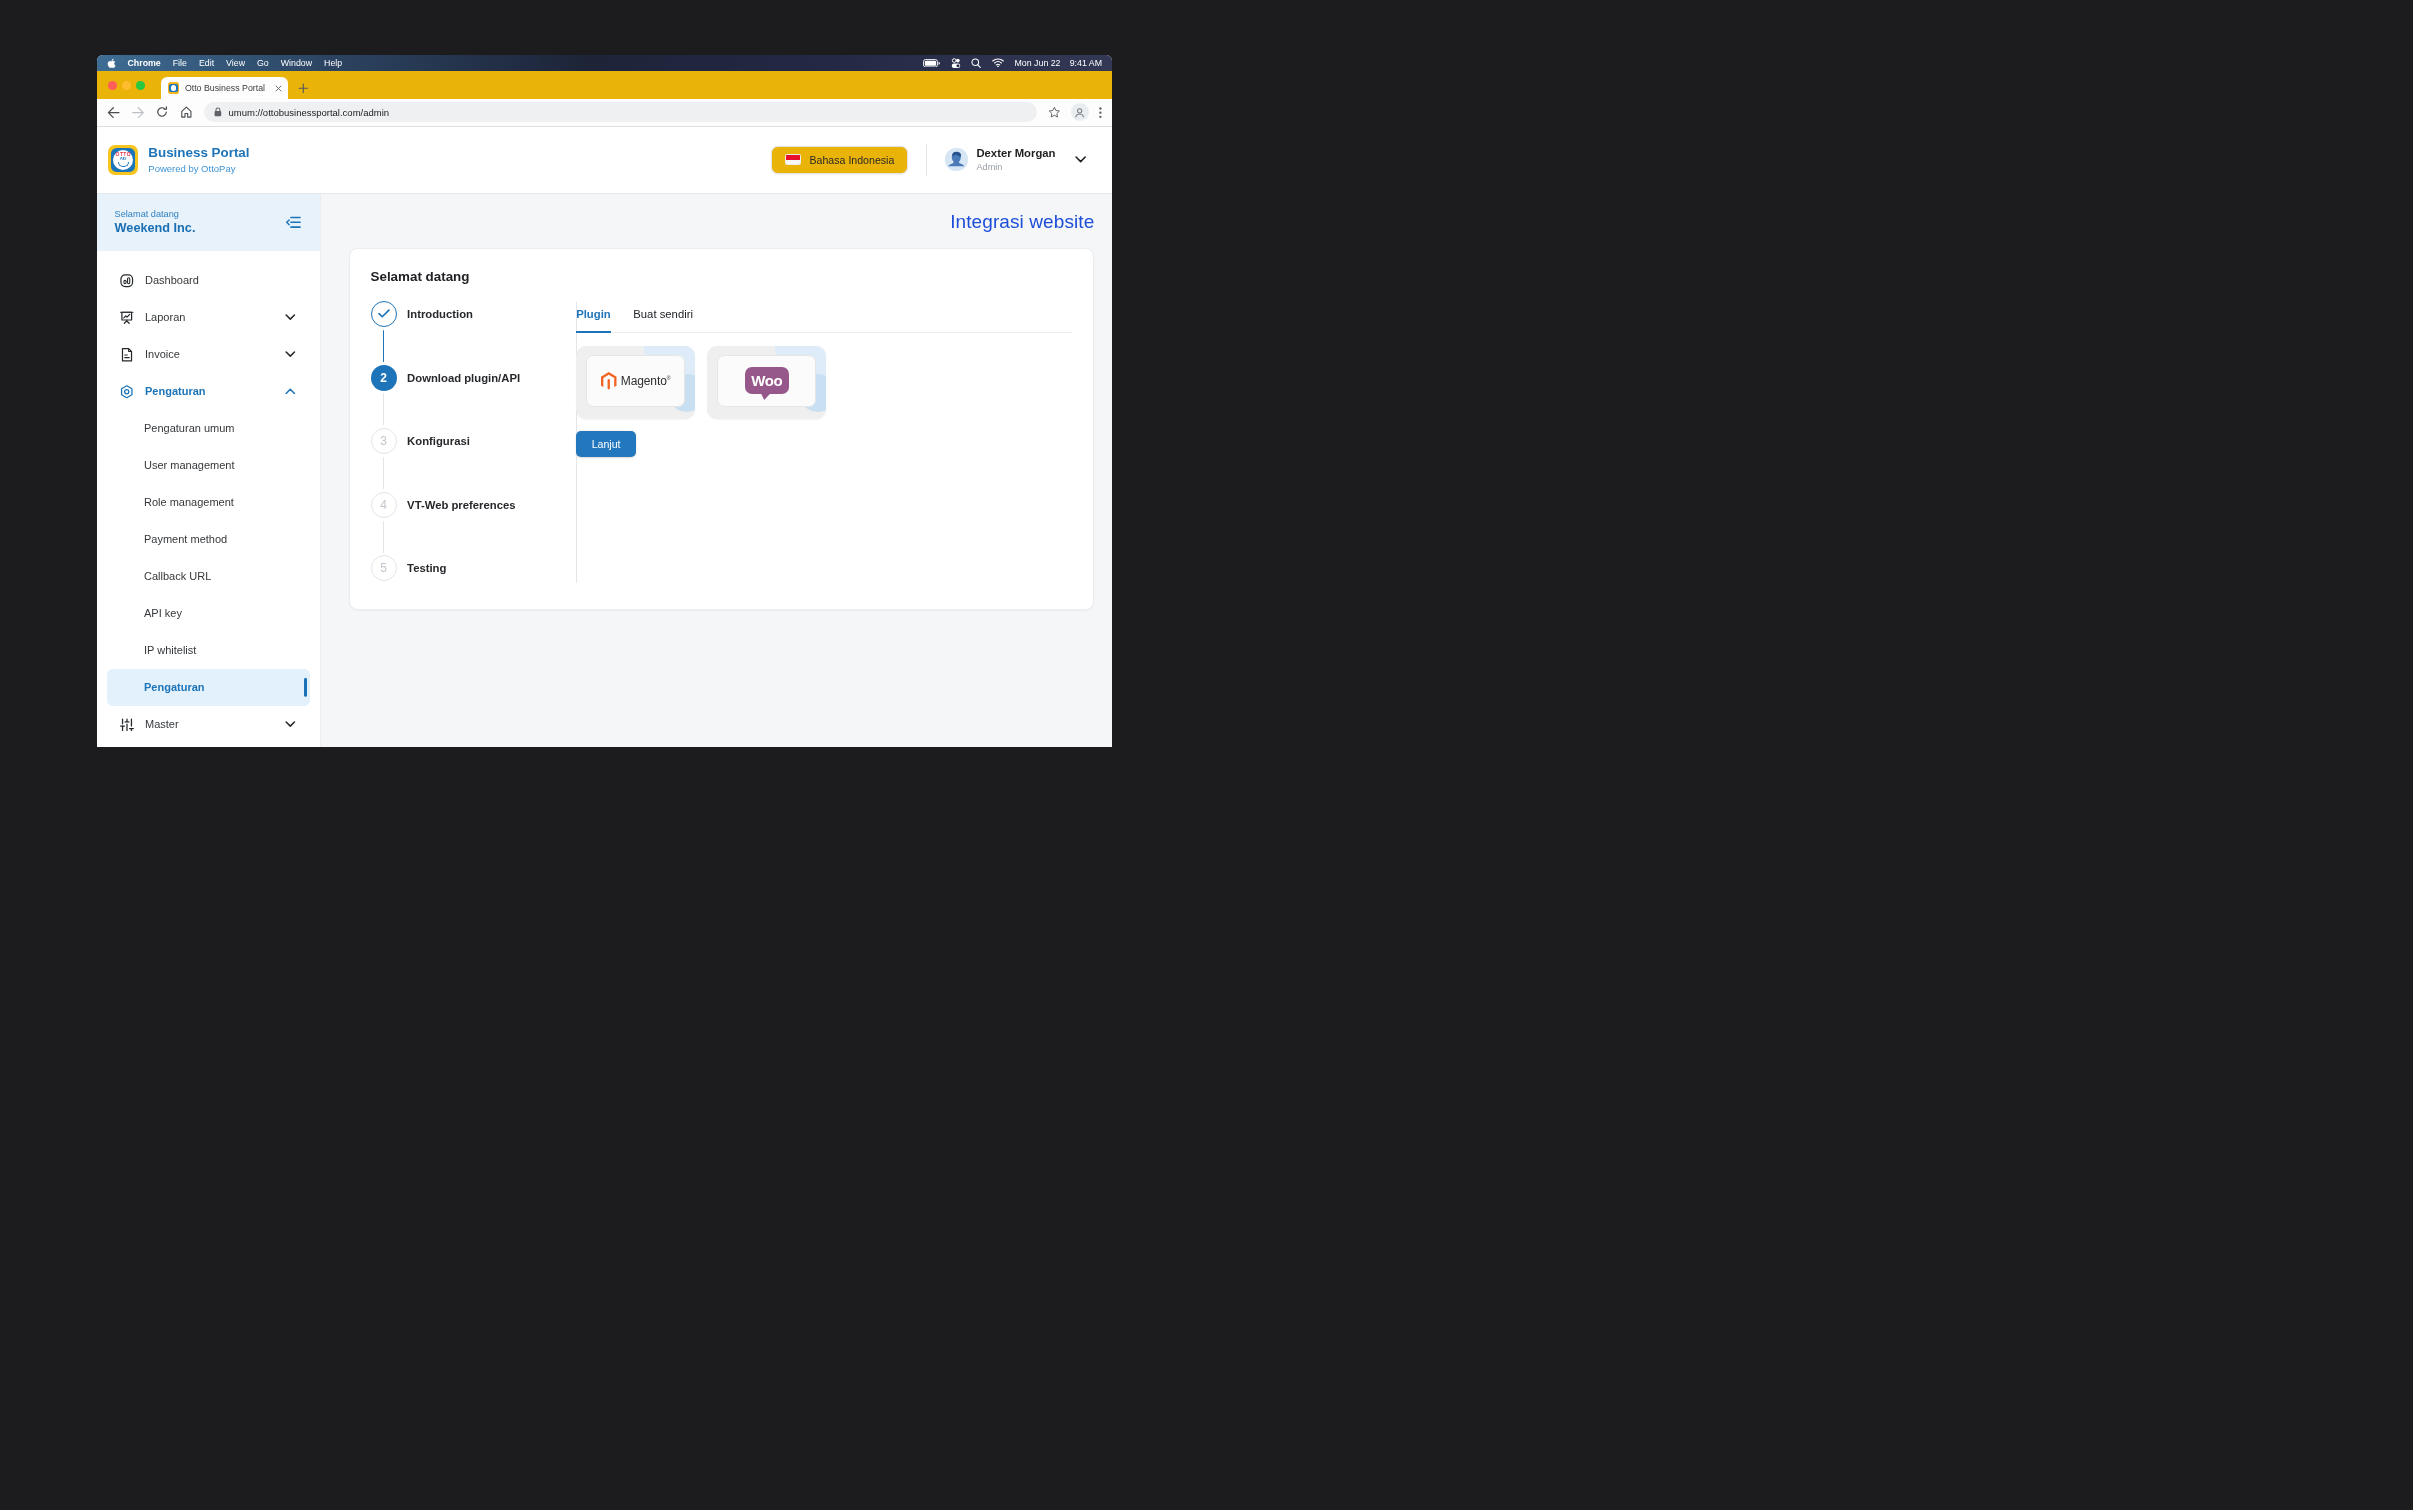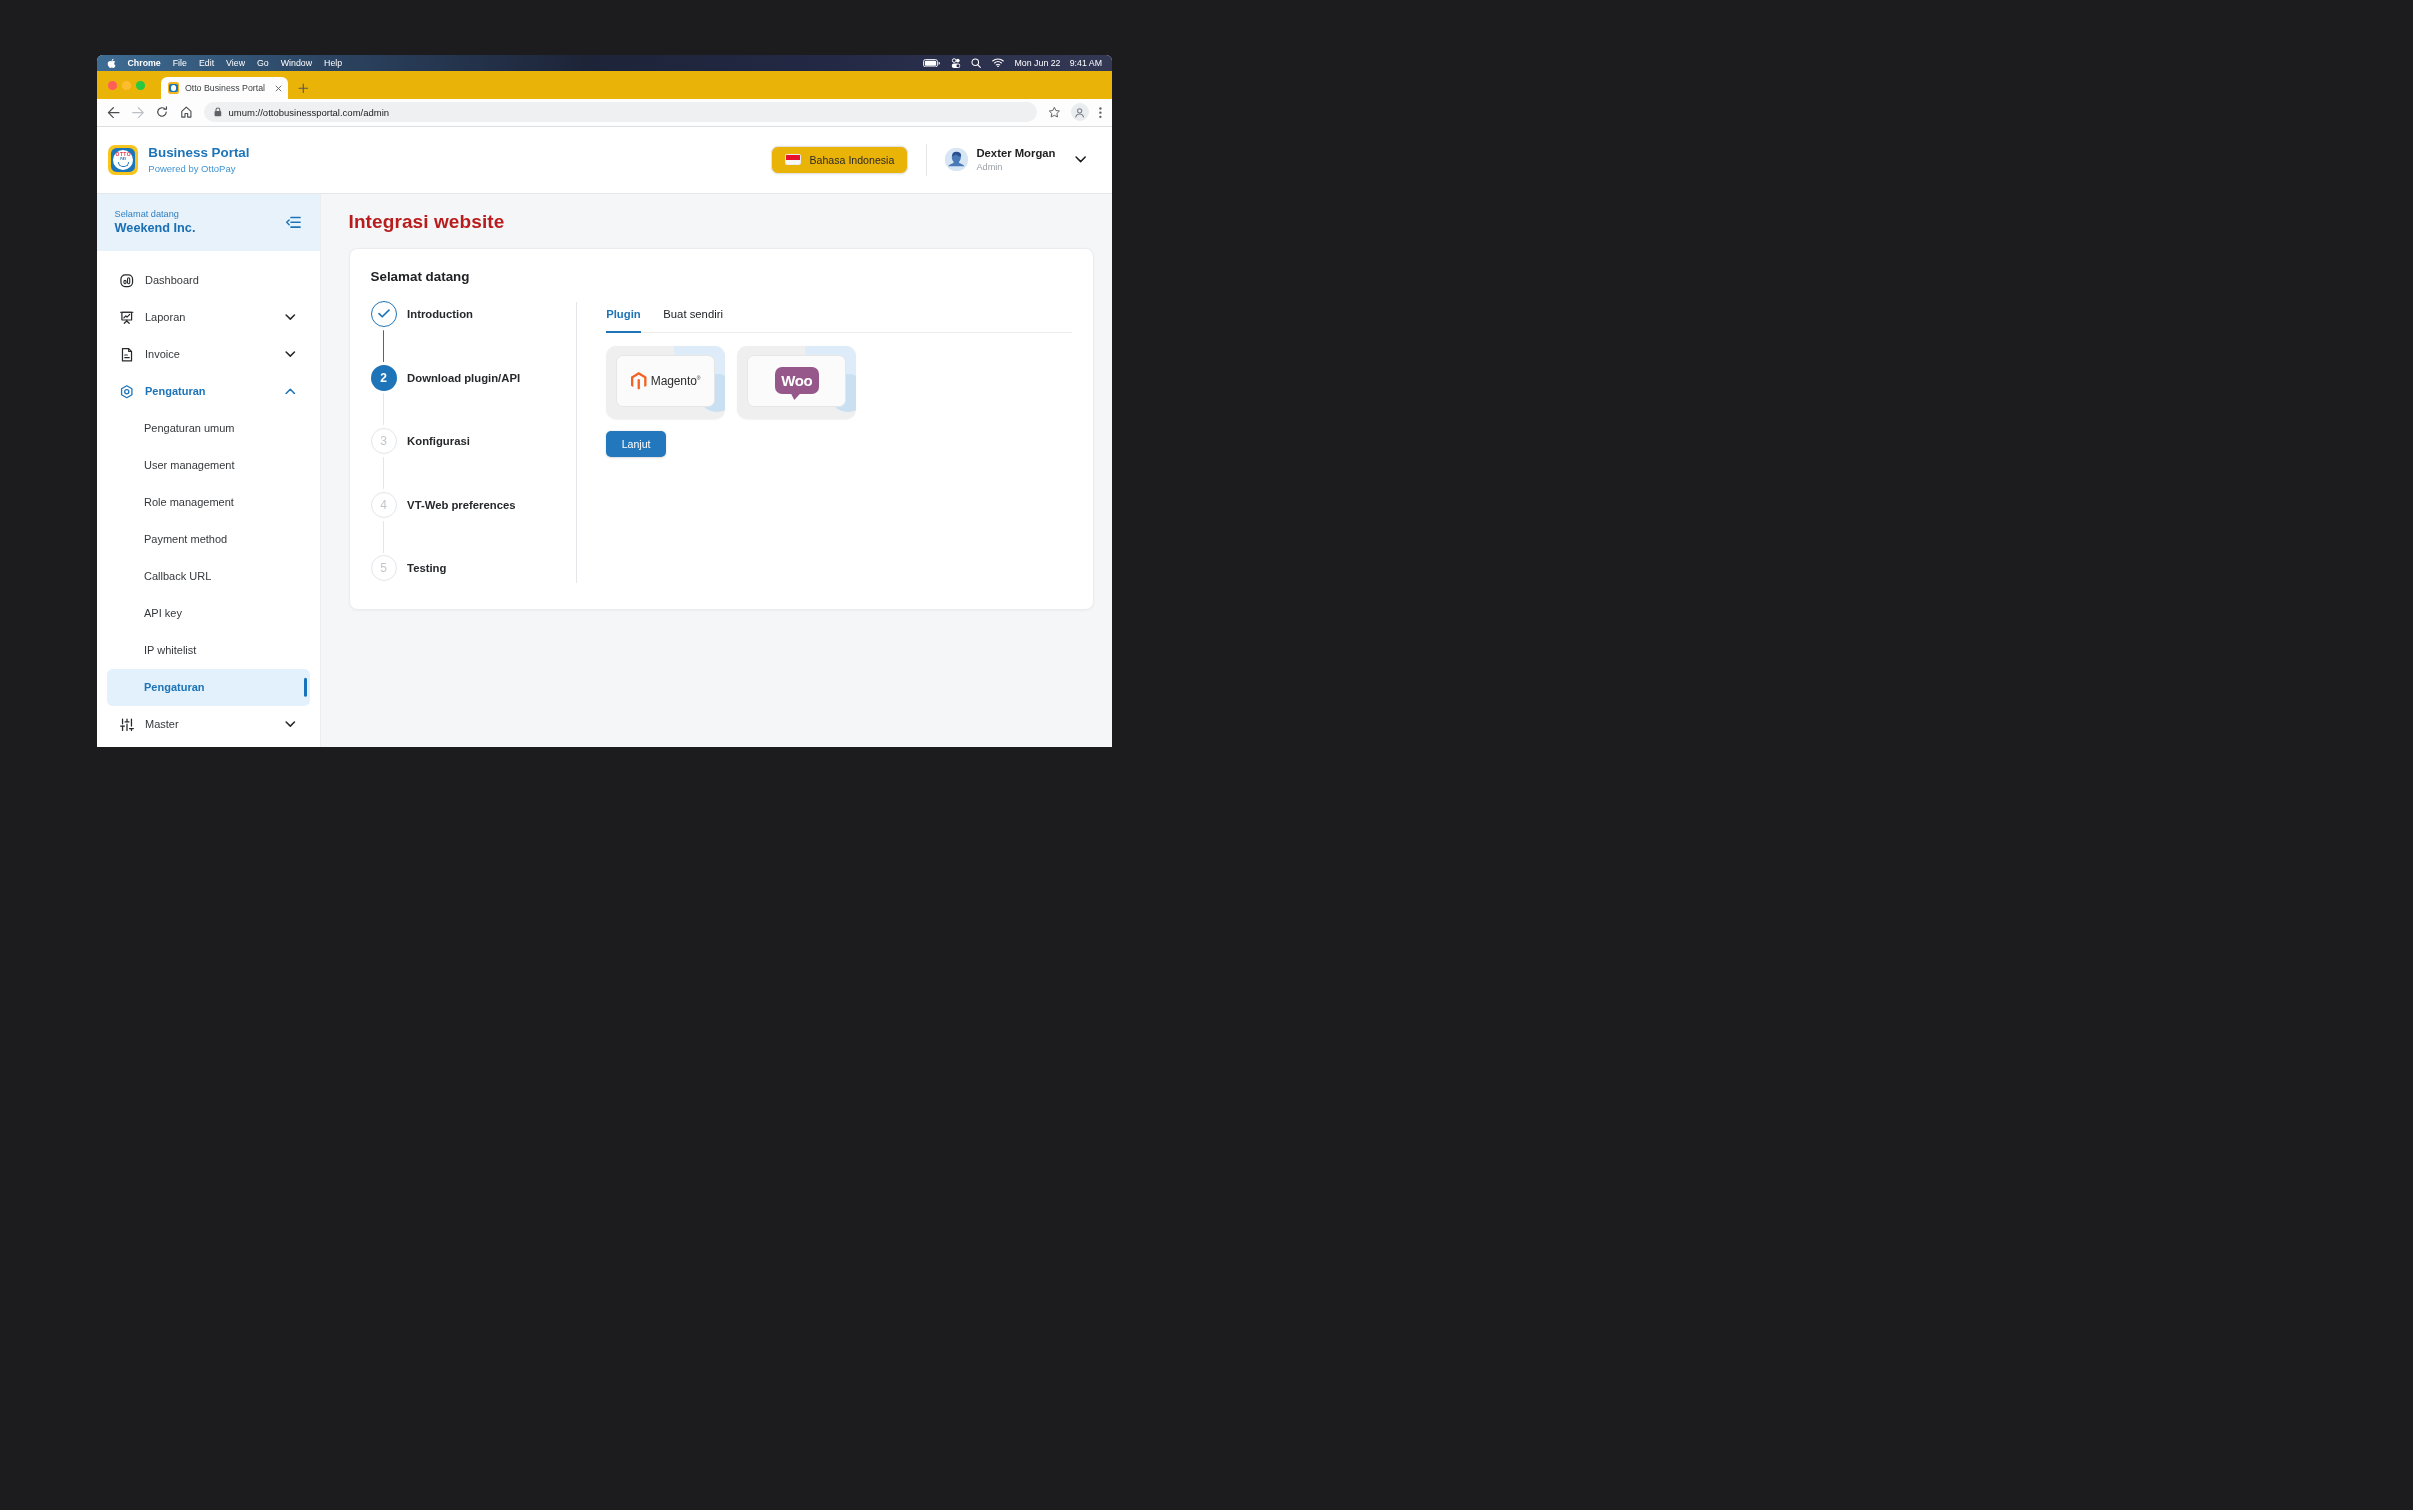--- a/index.html
+++ b/index.html
@@ -72,39 +72,39 @@
   .mrow .mchev { margin-left:auto; display:flex; color:#26292c; }
   .mrow.active-parent { color:#1d74b8; }
   .mrow.active-parent .micon, .mrow.active-parent .mchev { color:#1d74b8; }
   .mrow.active-parent .mlabel { font-weight:bold; }
   .srow { height:37px; flex:0 0 37px; display:flex; align-items:center; padding-left:47px; font-size:11px; color:#35383b; cursor:pointer; }
   .srow.active { margin:0 10px; padding-left:37px; background:#e3f1fc; border-radius:5.6px; color:#1d74b8; font-weight:bold; position:relative; }
   .srow.active .abar { position:absolute; right:2.8px; top:50%; transform:translateY(-50%); width:3.5px; height:18.3px; border-radius:2.1px; background:#1a73b9; }
 
   
   .content { flex:1; padding:17px 17.6px 0 15.5px; min-width:0; }
-  .page-title { font-size:19px; font-weight:bold; color:#b91c1c; letter-spacing:0.1px; }
+  .page-title { font-size:19px; font-weight:normal; color:#1d4ed8; letter-spacing:0.1px;text-align:right; }
   .card { margin-top:15.5px; background:#fff; border:0.7px solid #eaecef; border-radius:8.5px; height:362px; box-shadow:0 0.7px 2.1px rgba(0,0,0,.04); padding:20px 21px; display:flex; flex-direction:column; }
   .card-title { font-size:13.4px; font-weight:bold; color:#202226; }
   .card-body { flex:1; display:flex; margin-top:17px; min-height:0; }
 
   .stepper { width:205px; flex:0 0 205px; }
   .step { display:flex; align-items:center; }
   .scircle { width:26px; height:26px; border-radius:50%; flex:0 0 26px; display:flex; align-items:center; justify-content:center; font-size:12px; }
   .step.done .scircle { border:1.4px solid #1d74b8; color:#1d74b8; }
   .step.current .scircle { background:#1d74b8; color:#fff; font-weight:bold; }
   .step.upcoming .scircle { border:1.4px solid #e2e5e9; color:#c0c6cc; }
   .slabel { margin-left:10.6px; font-size:11.3px; font-weight:600; color:#26282b; }
   .sconnector { width:1.4px; height:32px; margin:2.8px 0 2.8px 12.3px; border-radius:0.7px; }
   .sconnector.blue { background:#1d74b8; }
   .sconnector.gray { background:#e2e5e9; }
 
   .vdivider { width:0.7px; background:#e4e6e9; margin:1.4px 0 5.6px; }
 
-  .plugin-pane { flex:1; padding-left:30px; padding-top:7px; min-width:0; }
+  .plugin-pane { flex:1; padding-top:7px; min-width:0; }
   .tabs { display:flex; gap:22.6px; border-bottom:0.7px solid #ececec; padding-right:2.8px; }
   .tabitem { font-size:11.3px; padding-bottom:10.6px; cursor:pointer; color:#202328; }
   .tabitem.active { color:#1d74b8; font-weight:bold; border-bottom:2.1px solid #1d74b8; margin-bottom:-0.7px; }
   .plugin-cards { display:flex; gap:12px; margin-top:12.7px; }
   .plugin-card { width:119px; height:73px; background:#efefef; border-radius:10px; position:relative; overflow:hidden; cursor:pointer; box-shadow:0 0.7px 1.4px rgba(0,0,0,.05); }
   .deco-wedge { position:absolute; top:0; right:0; width:51px; height:34px; background:#ddecf8; border-bottom-left-radius:30px; }
   .deco-circle { position:absolute; right:-11.3px; top:28px; width:38px; height:38px; border-radius:50%; background:#c9e0f2; }
   .plugin-inner { position:absolute; left:10px; right:10px; top:9.2px; height:52px; background:#fbfbfb; border:0.7px solid #e6e6e6; border-radius:7px; display:flex; align-items:center; justify-content:center; gap:4.2px; }
   .magento-text { font-size:12px; color:#2d2d2d; font-weight:500; letter-spacing:-0.1px; }
   .reg { font-size:5px; color:#2d2d2d; vertical-align:super; }

